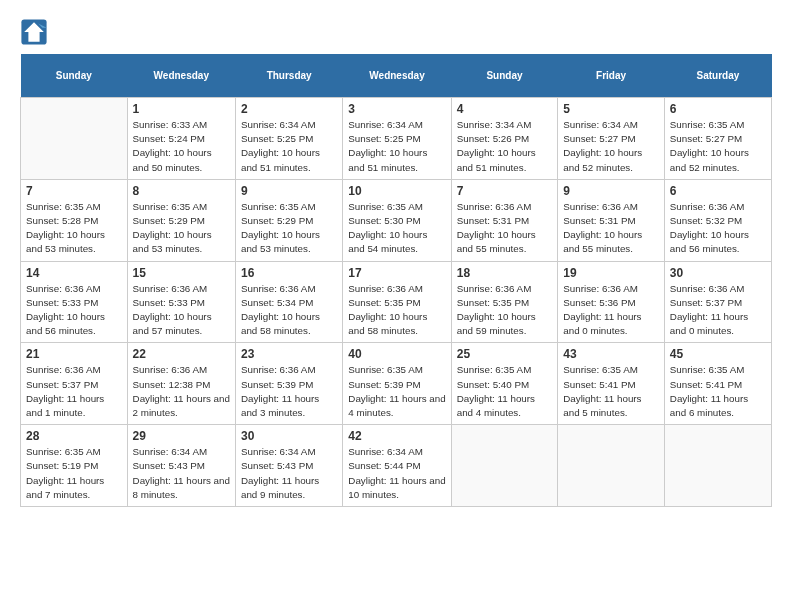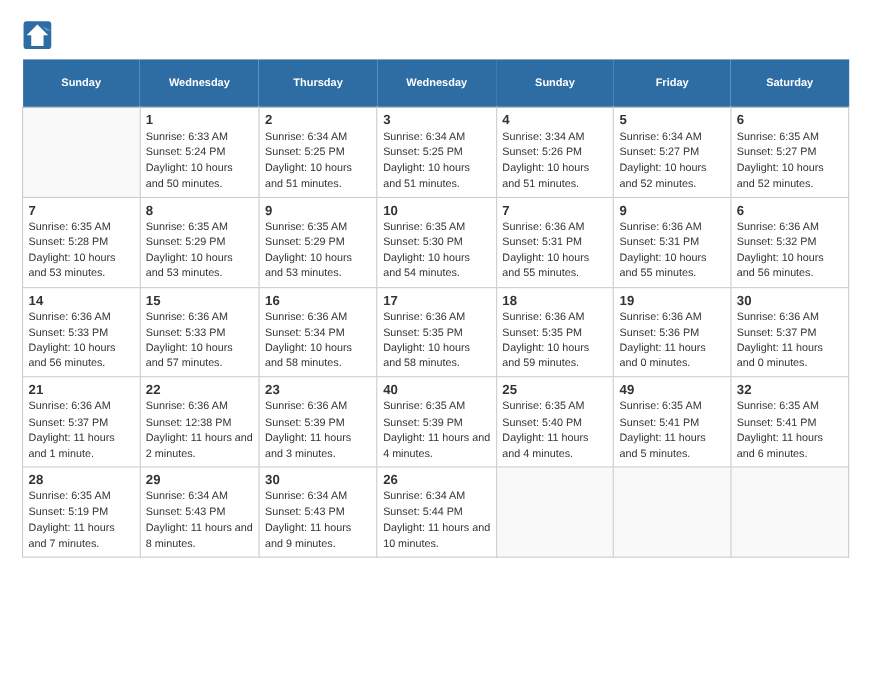--- a/index.html
+++ b/index.html
@@ -295,28 +295,28 @@
 and 4 minutes.</div>
           </td>
           <td>
             <span class="day-number">25</span>
             <div class="day-info">Sunrise: 6:35 AM
 Sunset: 5:40 PM
 Daylight: 11 hours
 and 4 minutes.</div>
           </td>
           <td>
-            <span class="day-number">49</span>
+            <span class="day-number">43</span>
             <div class="day-info">Sunrise: 6:35 AM
 Sunset: 5:41 PM
 Daylight: 11 hours
 and 5 minutes.</div>
           </td>
           <td>
-            <span class="day-number">32</span>
+            <span class="day-number">45</span>
             <div class="day-info">Sunrise: 6:35 AM
 Sunset: 5:41 PM
 Daylight: 11 hours
 and 6 minutes.</div>
           </td>
         </tr>
         <tr>
           <td>
             <span class="day-number">28</span>
             <div class="day-info">Sunrise: 6:35 AM
@@ -332,21 +332,21 @@
 and 8 minutes.</div>
           </td>
           <td>
             <span class="day-number">30</span>
             <div class="day-info">Sunrise: 6:34 AM
 Sunset: 5:43 PM
 Daylight: 11 hours
 and 9 minutes.</div>
           </td>
           <td>
-            <span class="day-number">26</span>
+            <span class="day-number">42</span>
             <div class="day-info">Sunrise: 6:34 AM
 Sunset: 5:44 PM
 Daylight: 11 hours
 and 10 minutes.</div>
           </td>
           <td class="empty"></td>
           <td class="empty"></td>
           <td class="empty"></td>
         </tr>
       </tbody>

